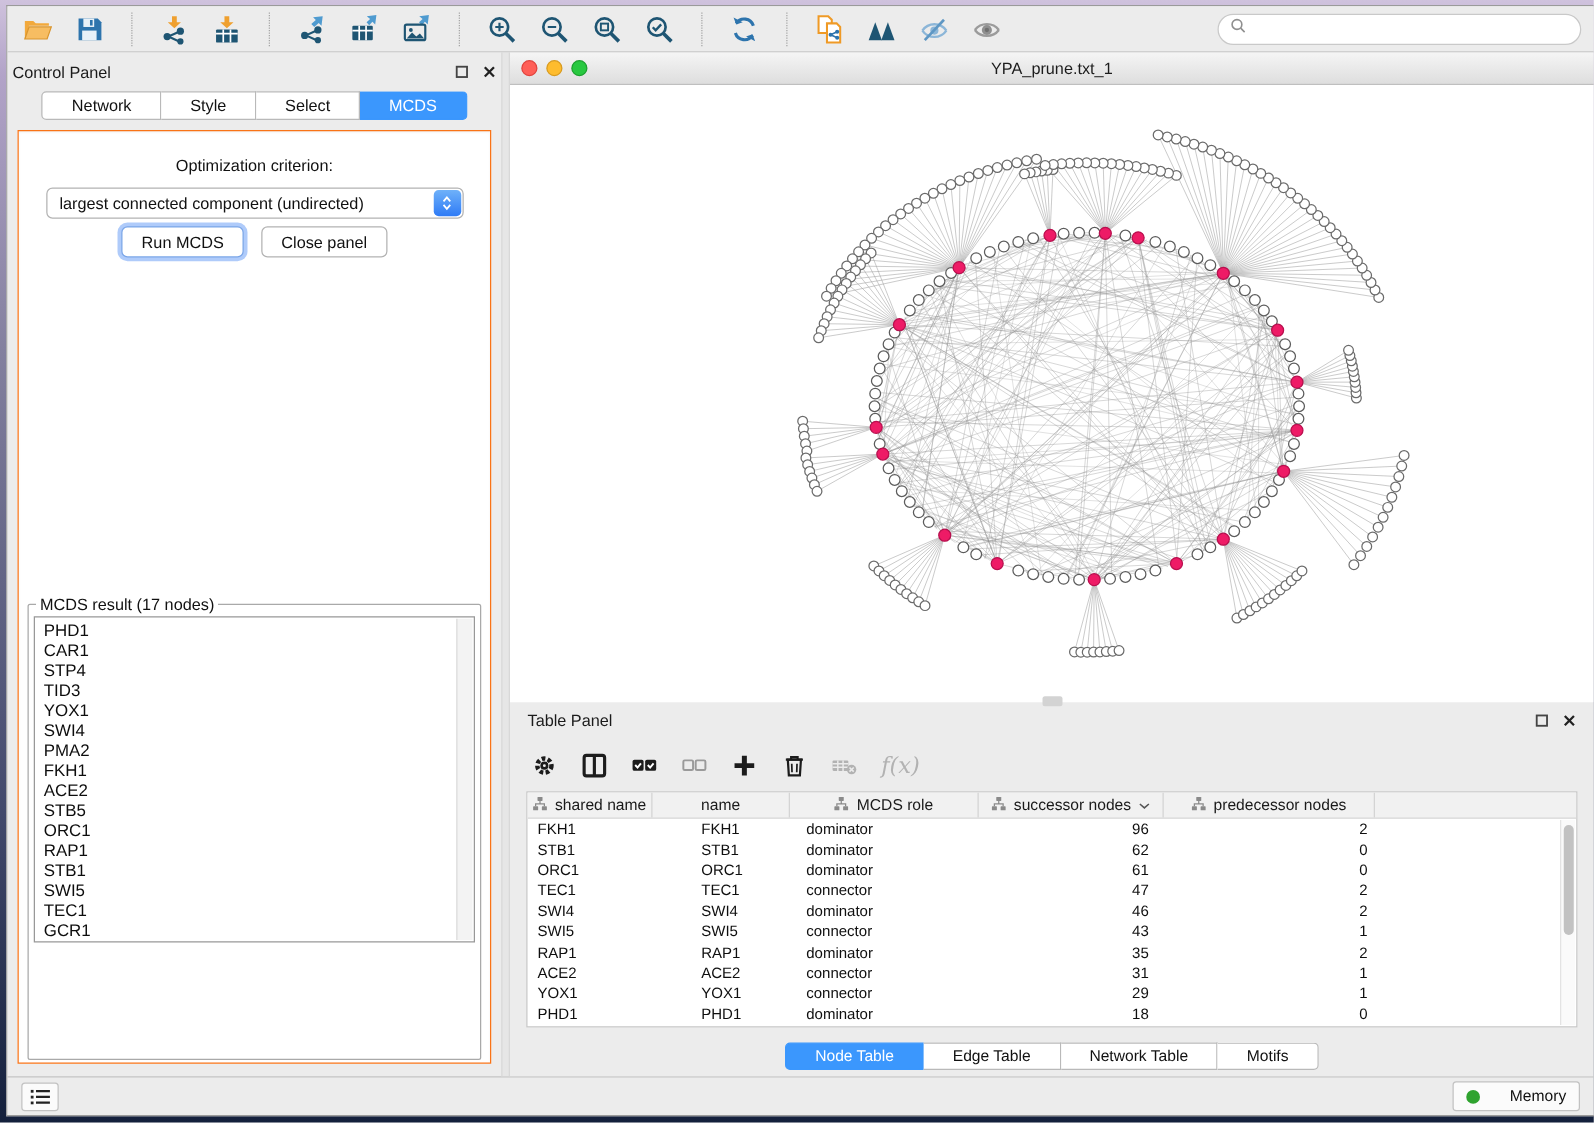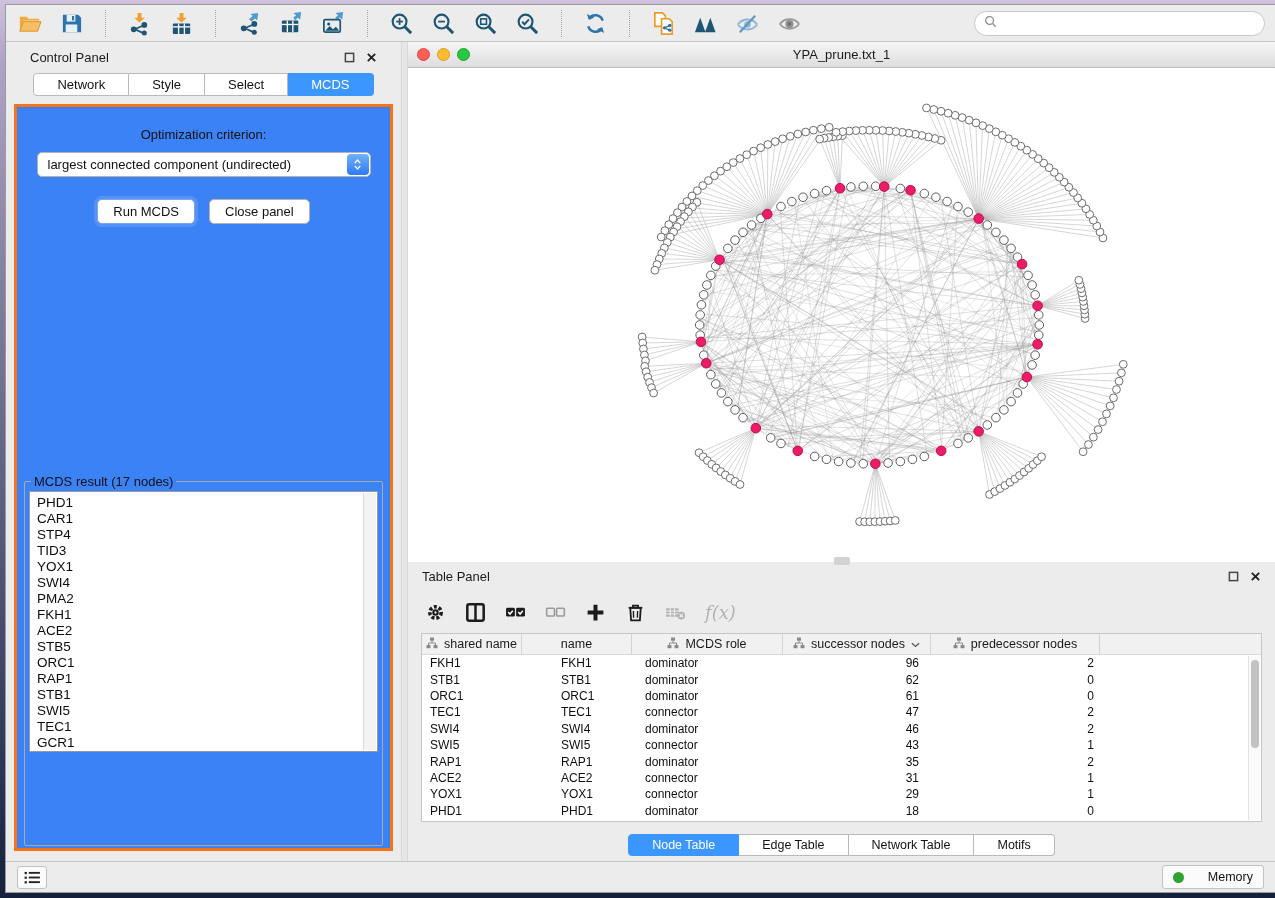--- a/index.html
+++ b/index.html
@@ -18,33 +18,33 @@
   .toolbar { flex:0 0 37px; display:flex; align-items:center; padding:0 10px; background:#ececec; border-bottom:1px solid #c6c6c6; }
   .tb-icons { display:flex; align-items:center; gap:15px; }
   .tb-btn { width:27px; height:27px; display:flex; align-items:center; justify-content:center; cursor:pointer; }
   .tb-btn svg { width:25px; height:25px; }
   .tb-sep { width:1px; height:27px; border-left:1px dotted #a5a5a5; margin:0 5px; }
   .search { margin-left:auto; width:291px; height:25px; background:#fff; border:1px solid #c9c9c9; border-radius:13px; display:flex; align-items:center; gap:6px; padding:0 9px; }
   .search input { border:none; outline:none; flex:1; font-size:13px; background:transparent; font-family:inherit; }
   
   .main { flex:1; display:flex; min-height:0; }
   .control-panel { flex:0 0 395px; width:395px; display:flex; flex-direction:column; background:#ececec; min-height:0; }
-  .cp-header { flex:0 0 30px; display:flex; align-items:center; padding:0 24px; font-size:13px; color:#1b1b1b; }
+  .cp-header { flex:0 0 30px; display:flex; align-items:center; padding:0 4px; font-size:13px; color:#1b1b1b; }
   .win-btns { margin-left:auto; display:flex; align-items:center; gap:11px; }
   .win-btn { display:flex; cursor:pointer; }
   .cp-tabs { display:flex; justify-content:center; margin:1px 0 8px; }
   .seg-tab { font-family:inherit; font-size:13px; padding:3px 23px; background:#fff; border:1px solid #b9b9b9; border-left:none; color:#111; cursor:pointer; }
   .seg-tab:first-child { border-left:1px solid #b9b9b9; border-radius:4px 0 0 4px; }
   .seg-tab:last-child { border-radius:0 4px 4px 0; }
   .seg-tab.active { background:#3b97fd; border-color:#3b97fd; color:#fff; }
-  .cp-inner { flex:1; margin:0 8px 10px; background:#3b82f6; border:3px solid #f97316; box-shadow:inset 0 1px 2px rgba(0,0,0,.05); display:flex; flex-direction:column; align-items:center; min-height:0; padding:0 5px; }
+  .cp-inner { flex:1; margin:0 8px 10px; background:#ffffff; border:1px solid #f97316; box-shadow:inset 0 1px 2px rgba(0,0,0,.05); display:flex; flex-direction:column; align-items:center; min-height:0; padding:0 5px; }
   .opt-label { margin-top:20px; font-size:13px; color:#111; }
   .opt-select { margin-top:10px; width:334px; height:25px; background:#fff; border:1px solid #b3b3b3; border-radius:5px; display:flex; align-items:center; position:relative; font-size:13px; color:#111; padding-left:10px; cursor:pointer; }
   .stepper { position:absolute; right:1px; top:1px; width:22px; height:21px; border-radius:4px; background:linear-gradient(#6fb1f9,#2e7bf6); display:flex; align-items:center; justify-content:center; }
-  .opt-buttons { margin-top:22px; display:flex; gap:14px; }
+  .opt-buttons { margin-top:6px; display:flex; gap:14px; }
   .btn { font-family:inherit; font-size:13px; height:25px; padding:0 15px; background:#fff; border:1px solid #b3b3b3; border-radius:5px; color:#111; cursor:pointer; }
   .btn.focused { box-shadow:0 0 0 3px rgba(110,160,245,.55); border-color:#7ba6e8; }
   fieldset.result { margin:auto 2px 2px; align-self:stretch; height:372px; border:1px solid #a9a9a9; border-radius:2px; padding:2px 4px 6px; }
   fieldset.result legend { font-size:13px; color:#111; padding:0 3px; margin-left:2px; }
   .result-list { position:relative; height:100%; background:#fff; border:1px solid #989898; overflow:hidden; font-size:13.5px; line-height:16px; color:#0d0d0d; padding:3px 16px 0 7px; }
   .result-track { position:absolute; top:1px; right:1px; bottom:1px; width:13px; background:#f3f3f3; border-left:1px solid #dcdcdc; }
   .v-splitter { flex:0 0 7px; background:#e6e6e6; border-left:1px solid #d8d8d8; border-right:1px solid #d8d8d8; cursor:col-resize; position:relative; }
   
   .right-col { flex:1; display:flex; flex-direction:column; min-width:0; }
   .net-window { flex:0 0 520px; display:flex; flex-direction:column; }

